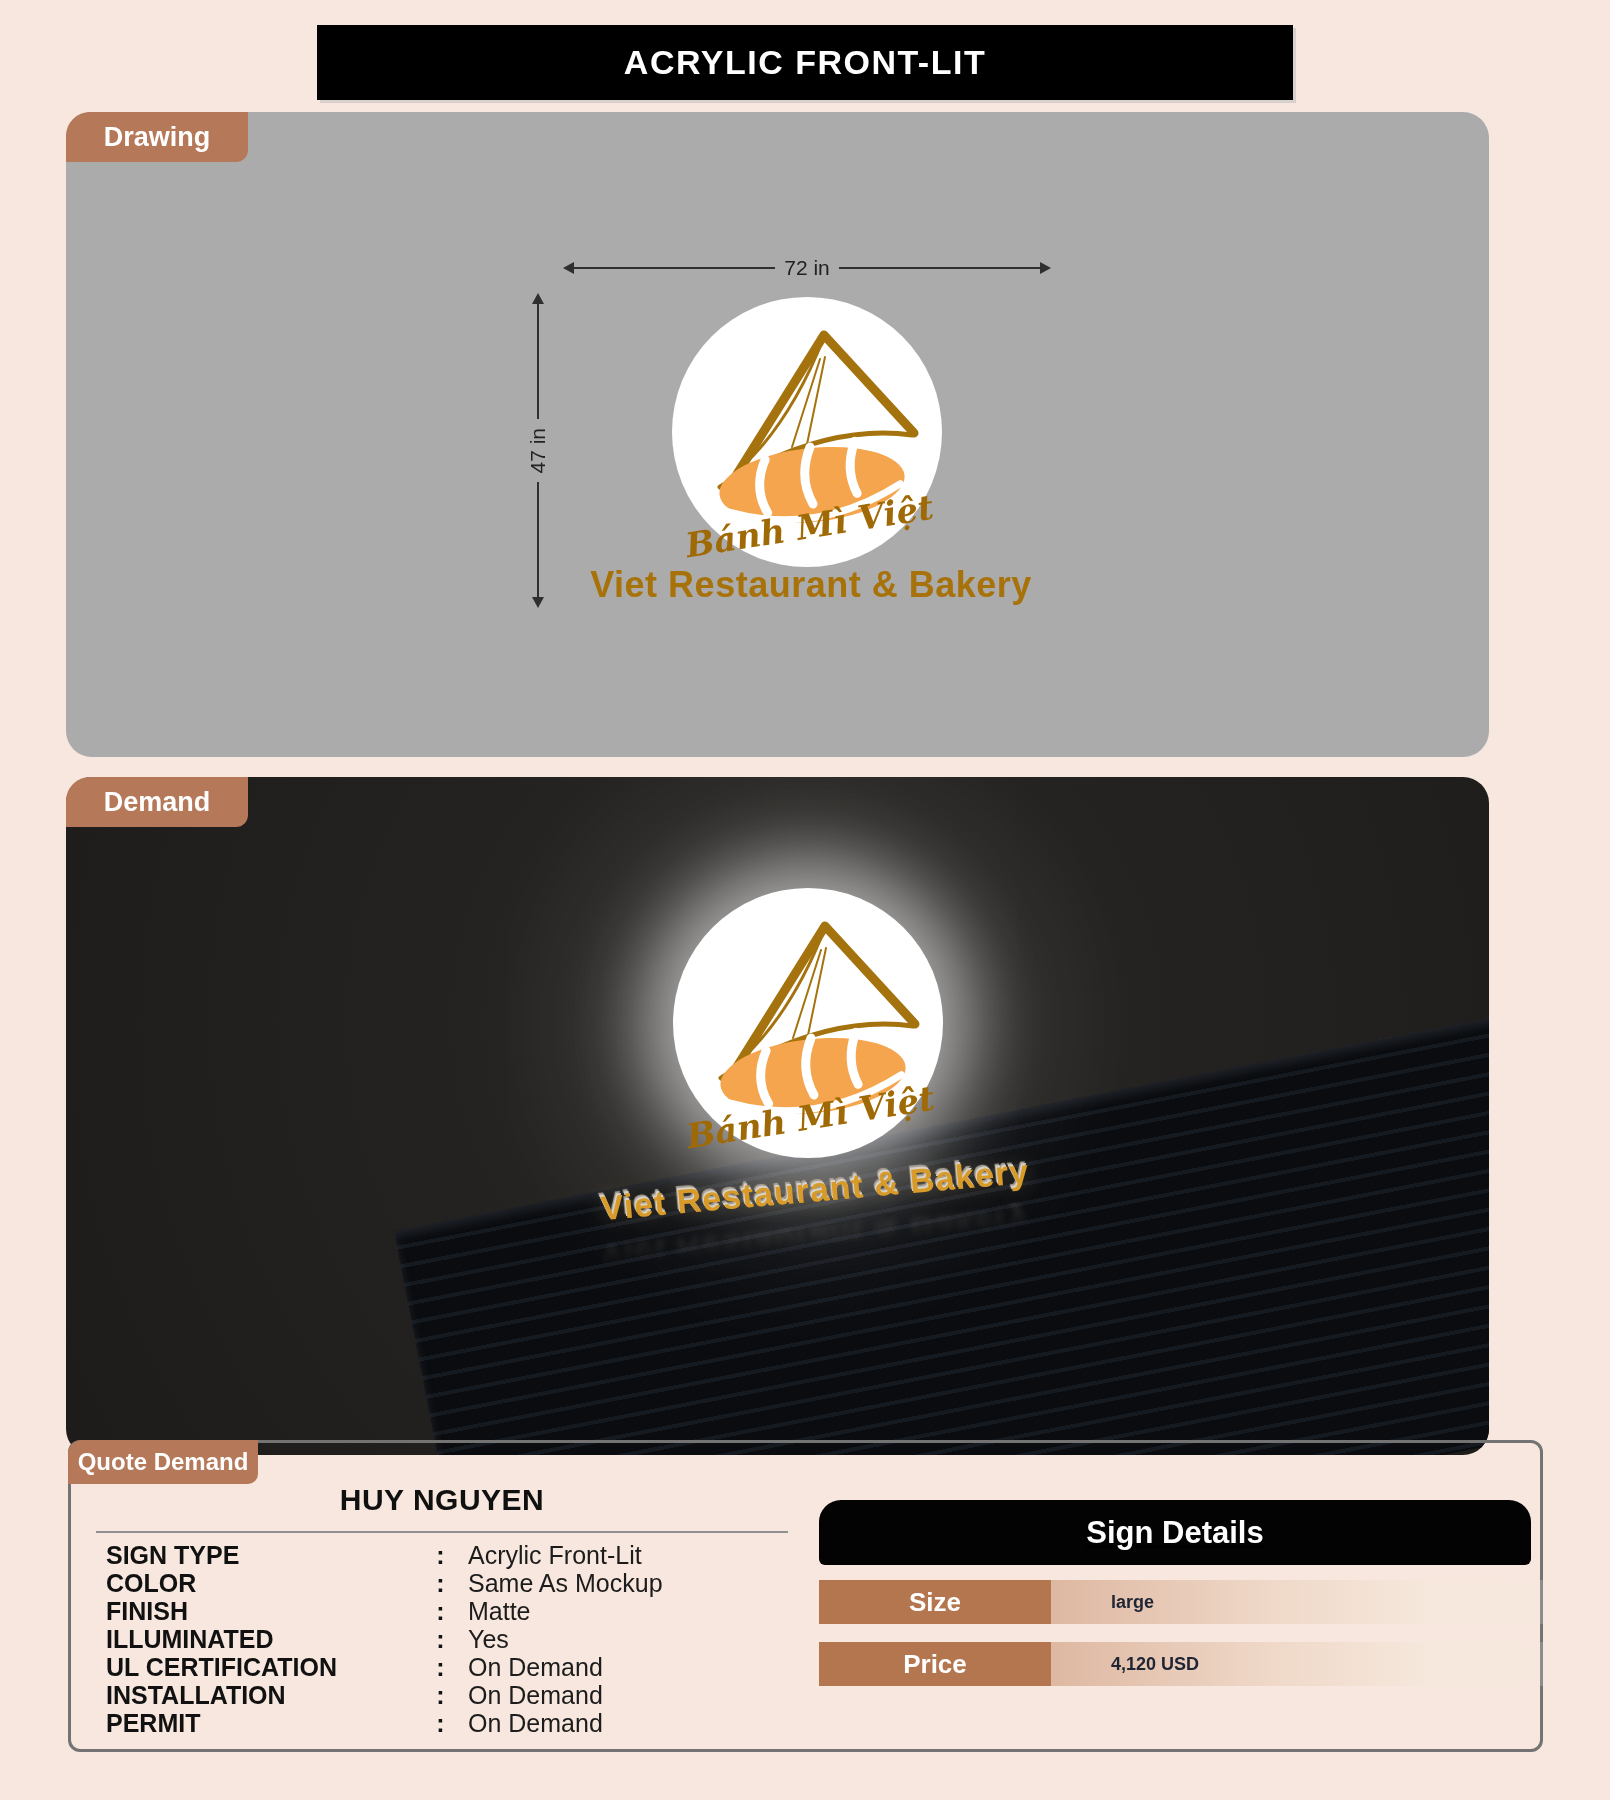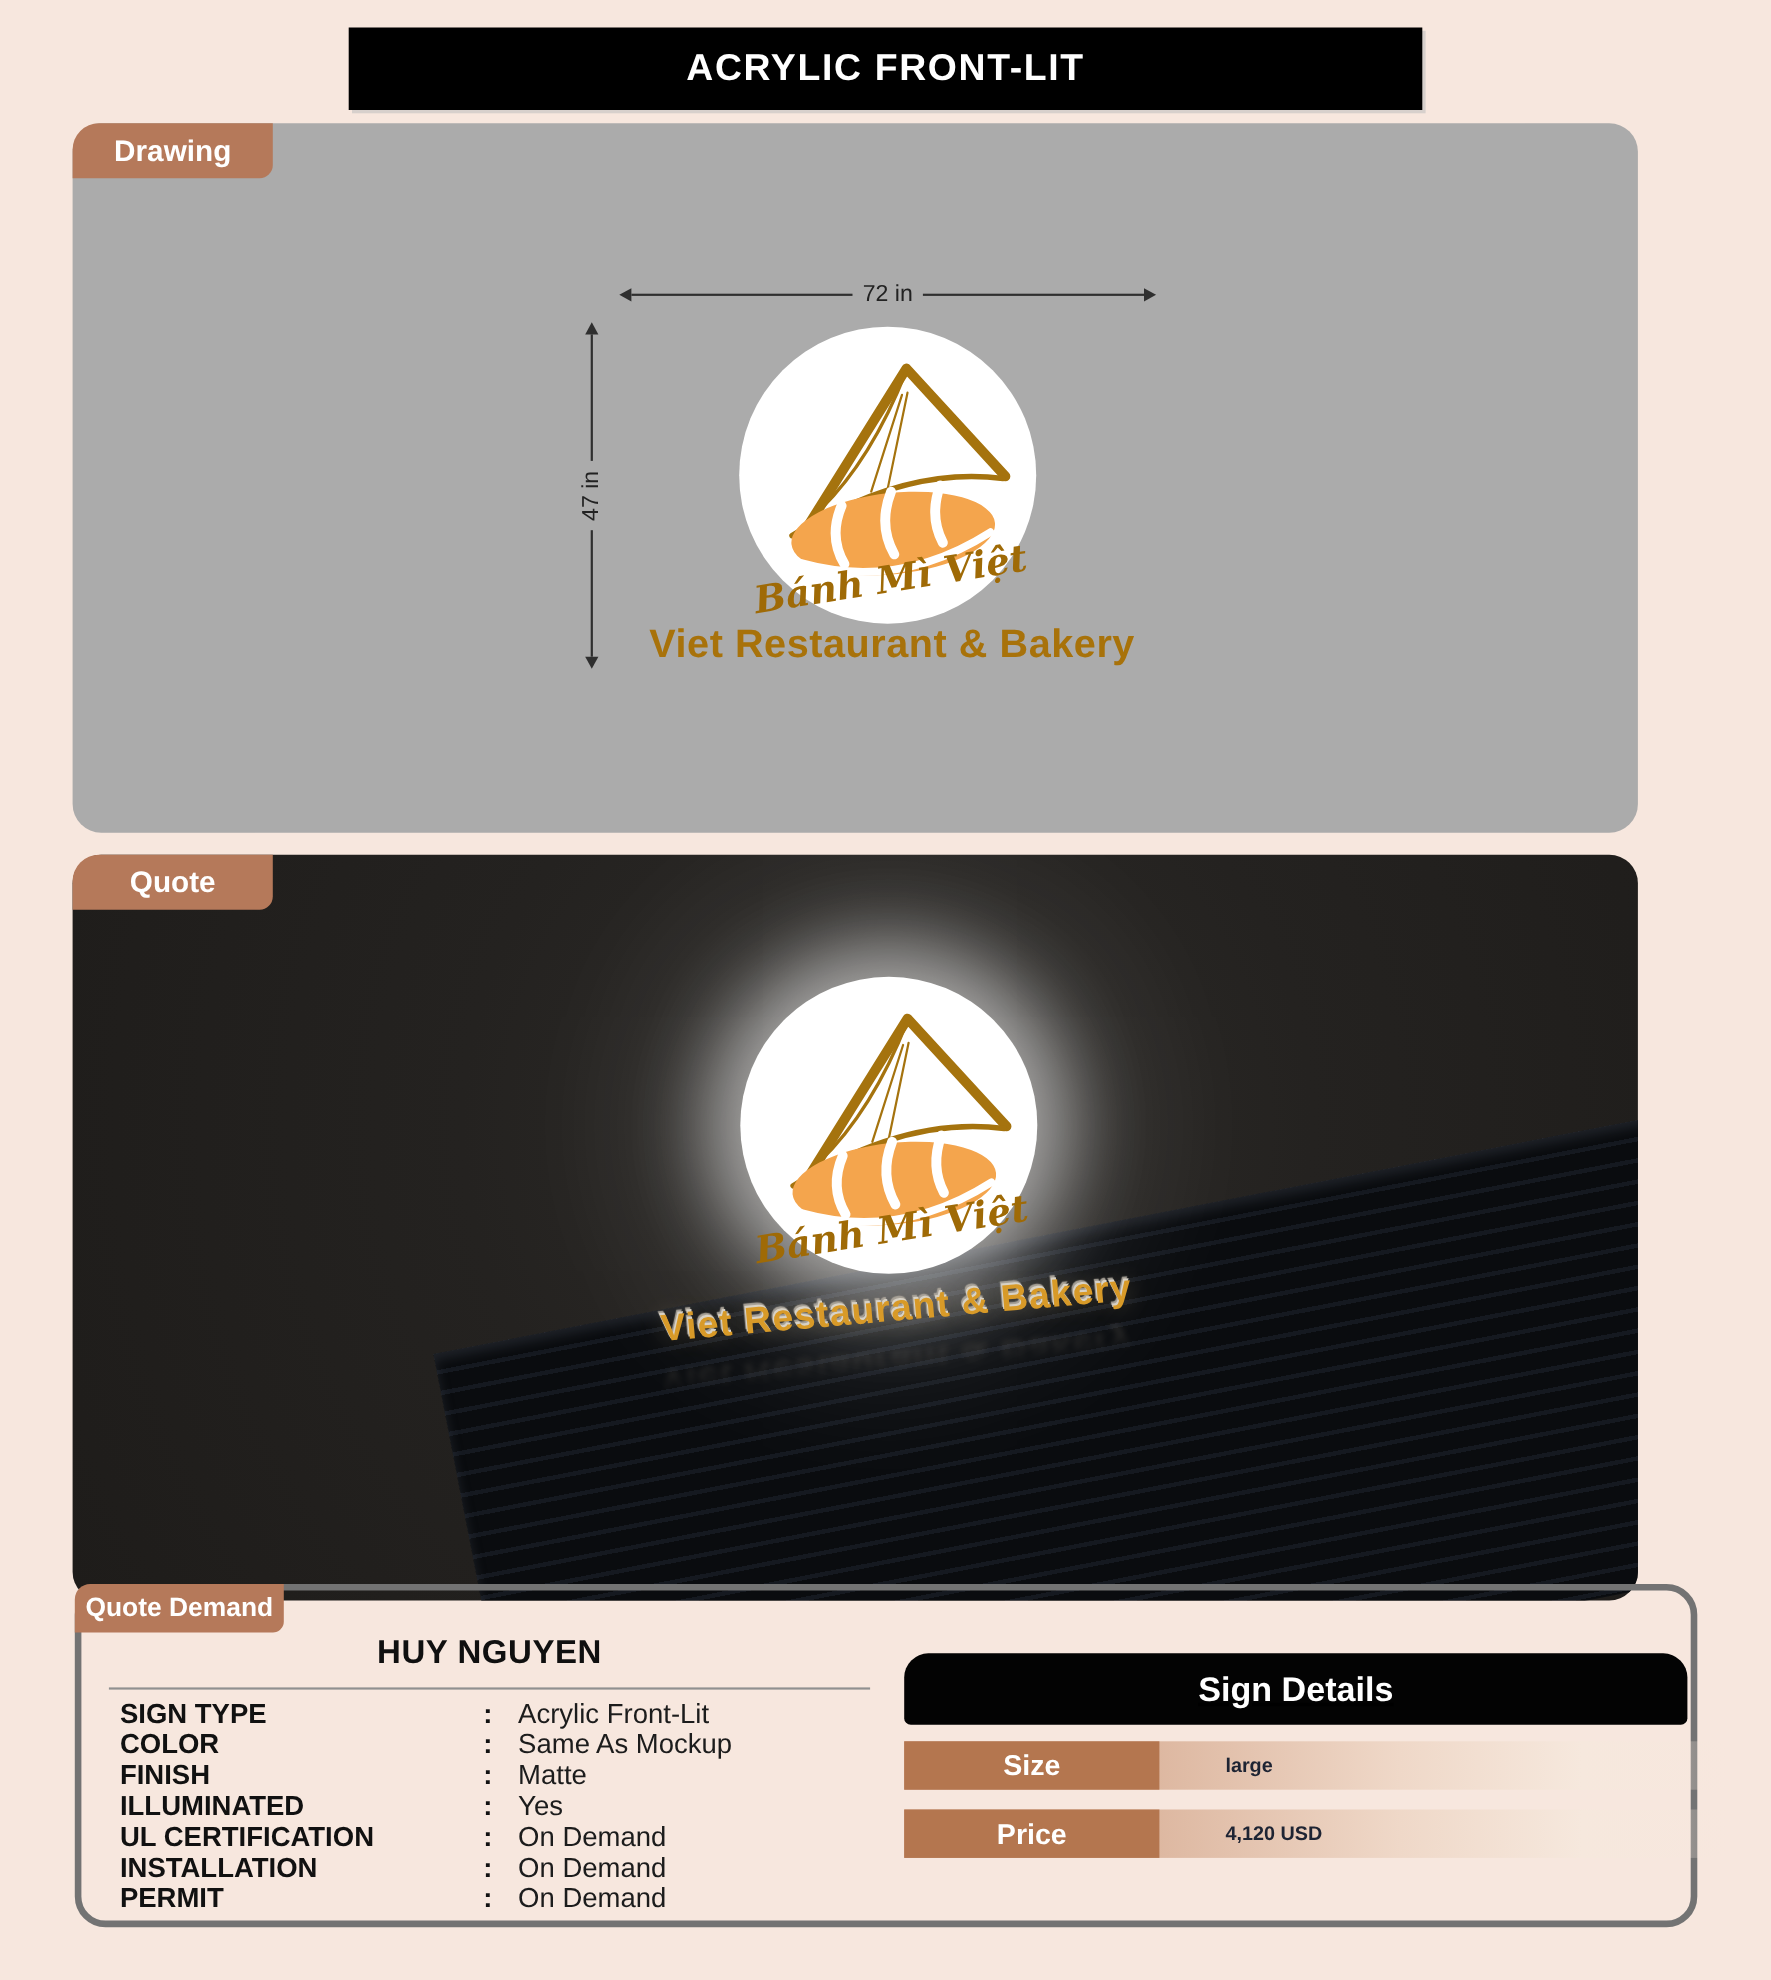--- a/index.html
+++ b/index.html
@@ -57,21 +57,21 @@
                filter:blur(3px);opacity:.45;
                -webkit-mask-image:linear-gradient(to top,rgba(0,0,0,.8),transparent 75%);
                mask-image:linear-gradient(to top,rgba(0,0,0,.8),transparent 75%);}
   .awning{position:absolute;left:328px;top:454px;width:1400px;height:420px;
           transform:rotate(-11deg);transform-origin:left top;
           background:repeating-linear-gradient(to bottom,#0a0c0f 0 15px,#151920 15px 19px);
           box-shadow:inset 0 6px 10px rgba(70,75,85,.35);}
 
   
   .quote-panel{position:absolute;left:68px;top:1440px;width:1475px;height:312px;
-               border:6px solid #737373;border-radius:28px;box-sizing:border-box;}
+               border:3px solid #737373;border-radius:12px;box-sizing:border-box;}
   .tab-quote{left:68px;top:1440px;width:190px;height:44px;font-size:24px;border-radius:14px 0 10px 0;}
   .customer-name{position:absolute;left:371px;top:40px;transform:translateX(-50%);
                  color:#101010;font-size:30px;font-weight:800;letter-spacing:.5px;white-space:nowrap;}
   .customer-divider{position:absolute;left:25px;top:88px;width:692px;height:2px;background:#909090;}
   .specs{position:absolute;left:25px;top:98px;width:700px;}
   .spec-row{display:flex;height:28px;line-height:28px;font-size:25px;margin-left:10px;}
   .spec-label{width:307px;font-weight:800;color:#111;}
   .spec-colon{width:55px;text-align:center;font-weight:800;color:#111;}
   .spec-value{font-weight:500;color:#1c1c1c;}
 
@@ -162,21 +162,21 @@
           <path d="M187,149 q-13,27 -3,52" stroke="#fff" stroke-width="9" fill="none" stroke-linecap="round"></path>
           <path d="M54,206 Q140,240 228,196" stroke="#fff" stroke-width="7" fill="none" stroke-linecap="round"></path>
         </g>
         <text x="138" y="241" text-anchor="middle" transform="rotate(-9 138 232)" font-family="DejaVu Serif, serif" font-style="italic" font-weight="bold" font-size="34" fill="#9f6a06">Bánh Mì Việt</text>
       </svg>
     </div>
 
     <div class="mockup-sign">Viet Restaurant &amp; Bakery</div>
   </div>
   <div class="tab tab-mockup">
-    <span>Quote</span>
+    <span>Demand</span>
   </div>
 
   <div class="quote-panel">
 
     <div class="customer-name">HUY NGUYEN</div>
     <div class="customer-divider"></div>
 
     <div class="specs">
       <div class="spec-row">
         <span class="spec-label">SIGN TYPE</span>

